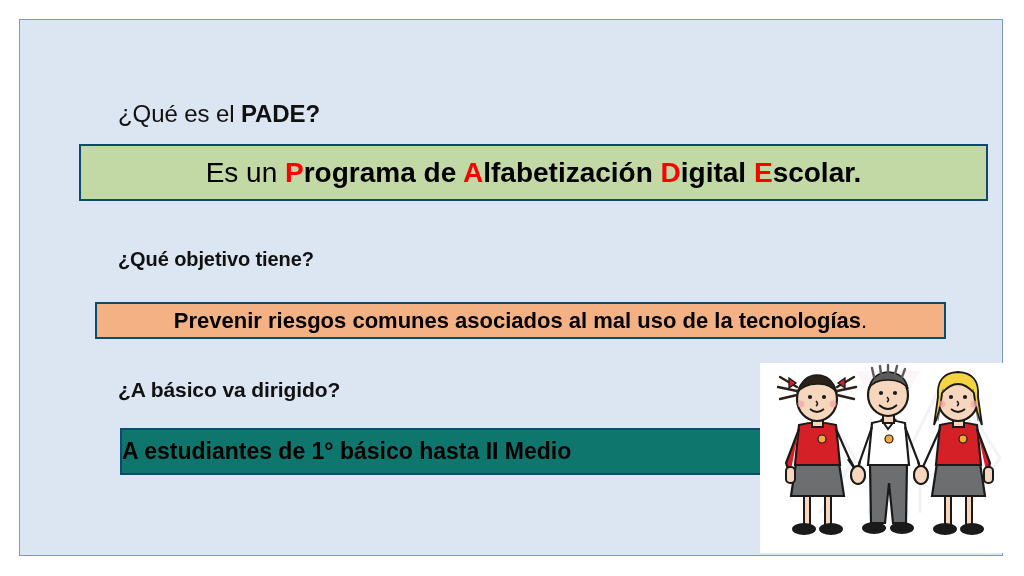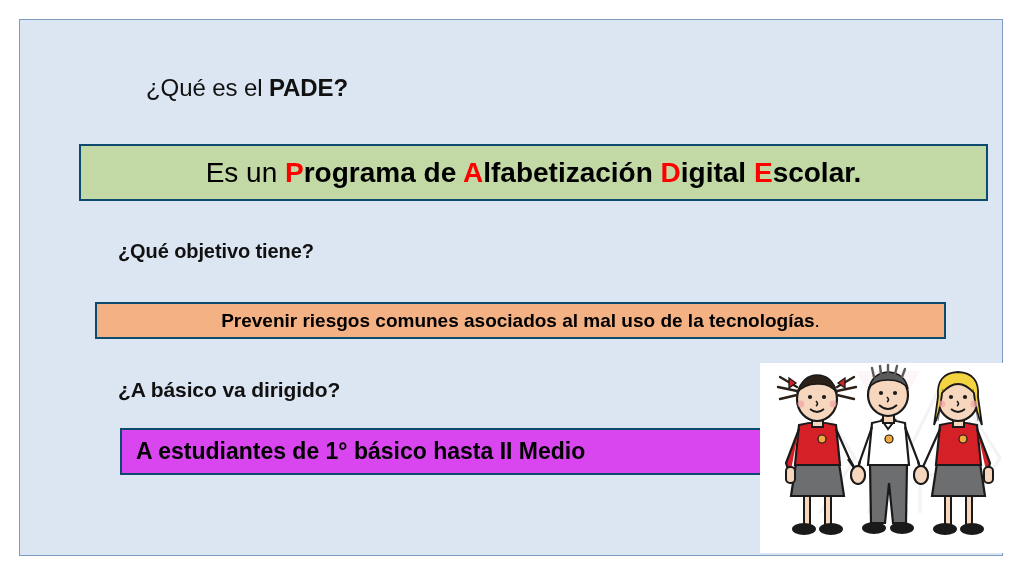--- a/index.html
+++ b/index.html
@@ -35,30 +35,29 @@
 
   
   .question {
     position: absolute;
     color: #111111;
     white-space: nowrap;
     letter-spacing: -0.1px;
   }
   #question-1 {
     left: 98px;
-    top: 54px;
+    top: 80px;
     font-size: 24px;
     font-weight: 400;
-    margin-left: 28px;
   }
   #question-1 .q-strong { font-weight: 700; }
 
   #question-2 {
     left: 98px;
-    top: 220px;
+    top: 228px;
     font-size: 20px;
     font-weight: 700;
   }
 
   #question-3 {
     left: 98px;
     top: 358px;
     font-size: 21px;
     font-weight: 700;
   }
@@ -92,35 +91,35 @@
 
   #banner-orange {
     left: 75px;
     top: 282px;
     width: 851px;
     height: 37px;
     background: #f4b183;
     justify-content: center;
   }
   #banner-orange .banner-text {
-    font-size: 19px;
+    font-size: 22px;
     font-weight: 700;
     white-space: nowrap;
     text-align: center;
   }
   #banner-orange .period { font-weight: 400; }
 
   #banner-yellow {
     left: 100px;
     top: 408px;
     width: 663px;
     height: 47px;
-    background: #d946ef;
+    background: #0f766e;
     justify-content: flex-start;
-    padding-left: 14px;
+    padding-left: 0;
   }
   #banner-yellow .banner-text {
     font-size: 23px;
     font-weight: 700;
     white-space: nowrap;
   }
 
   
   #illustration {
     position: absolute;

